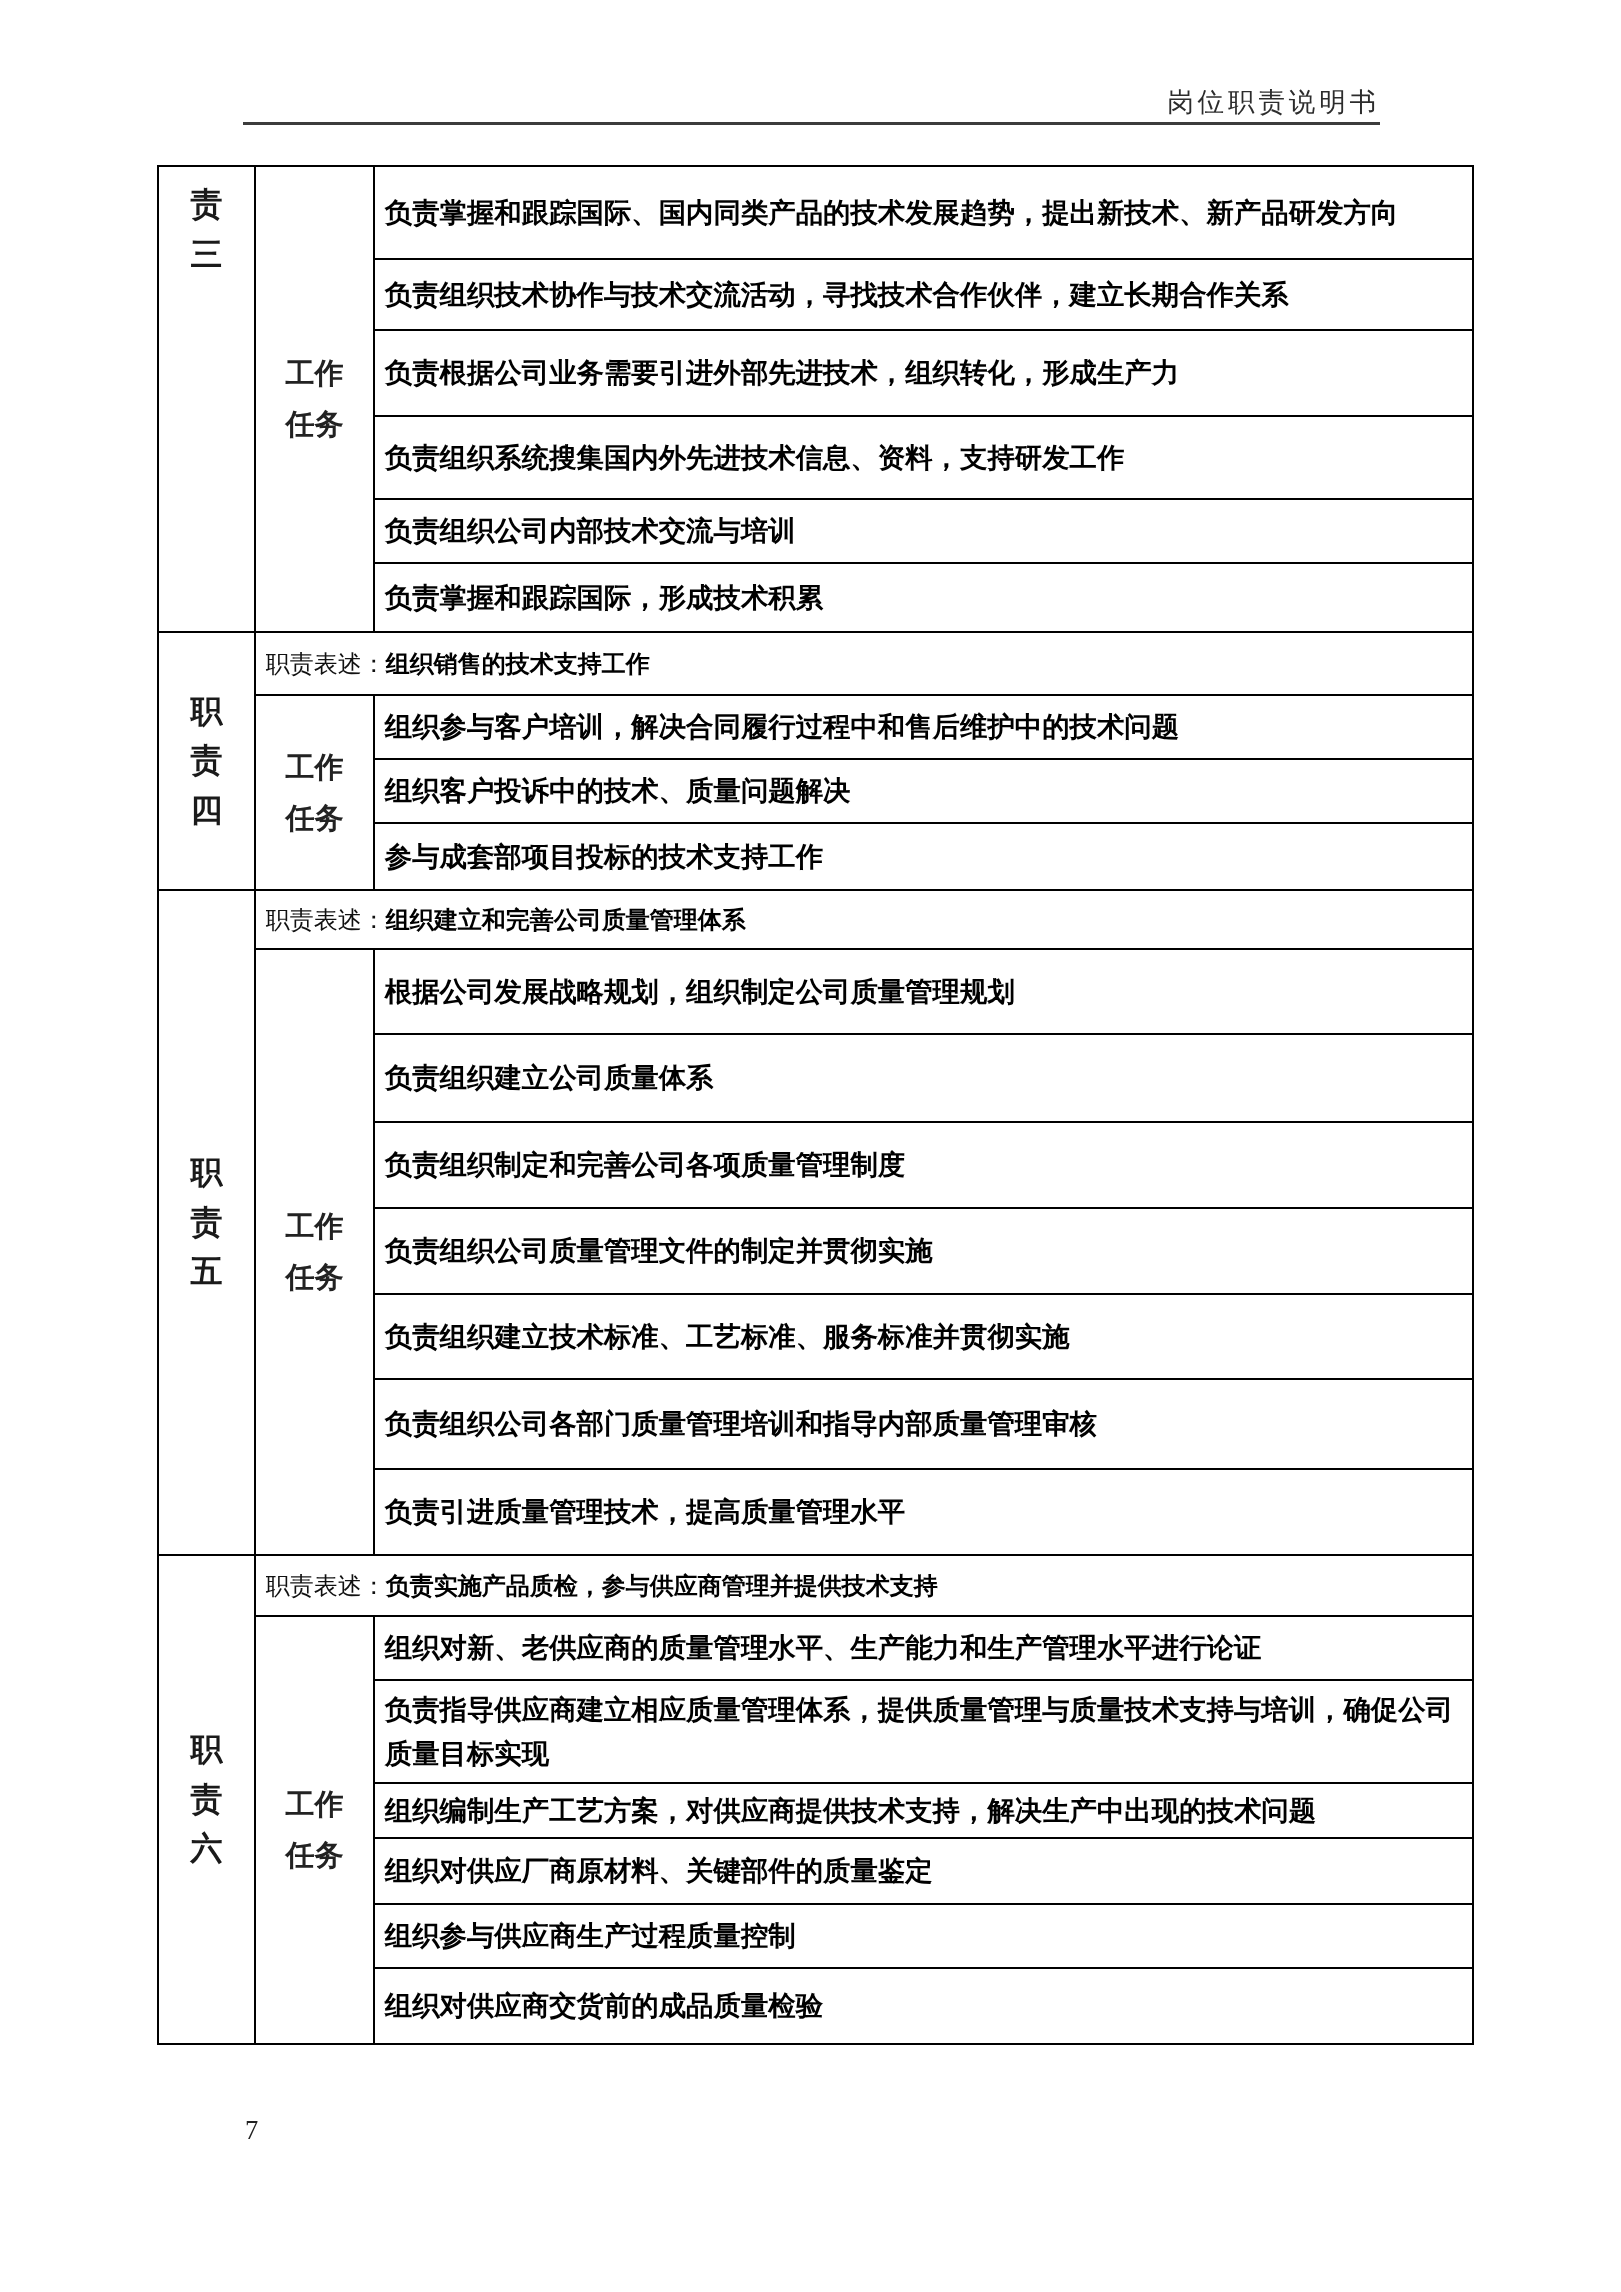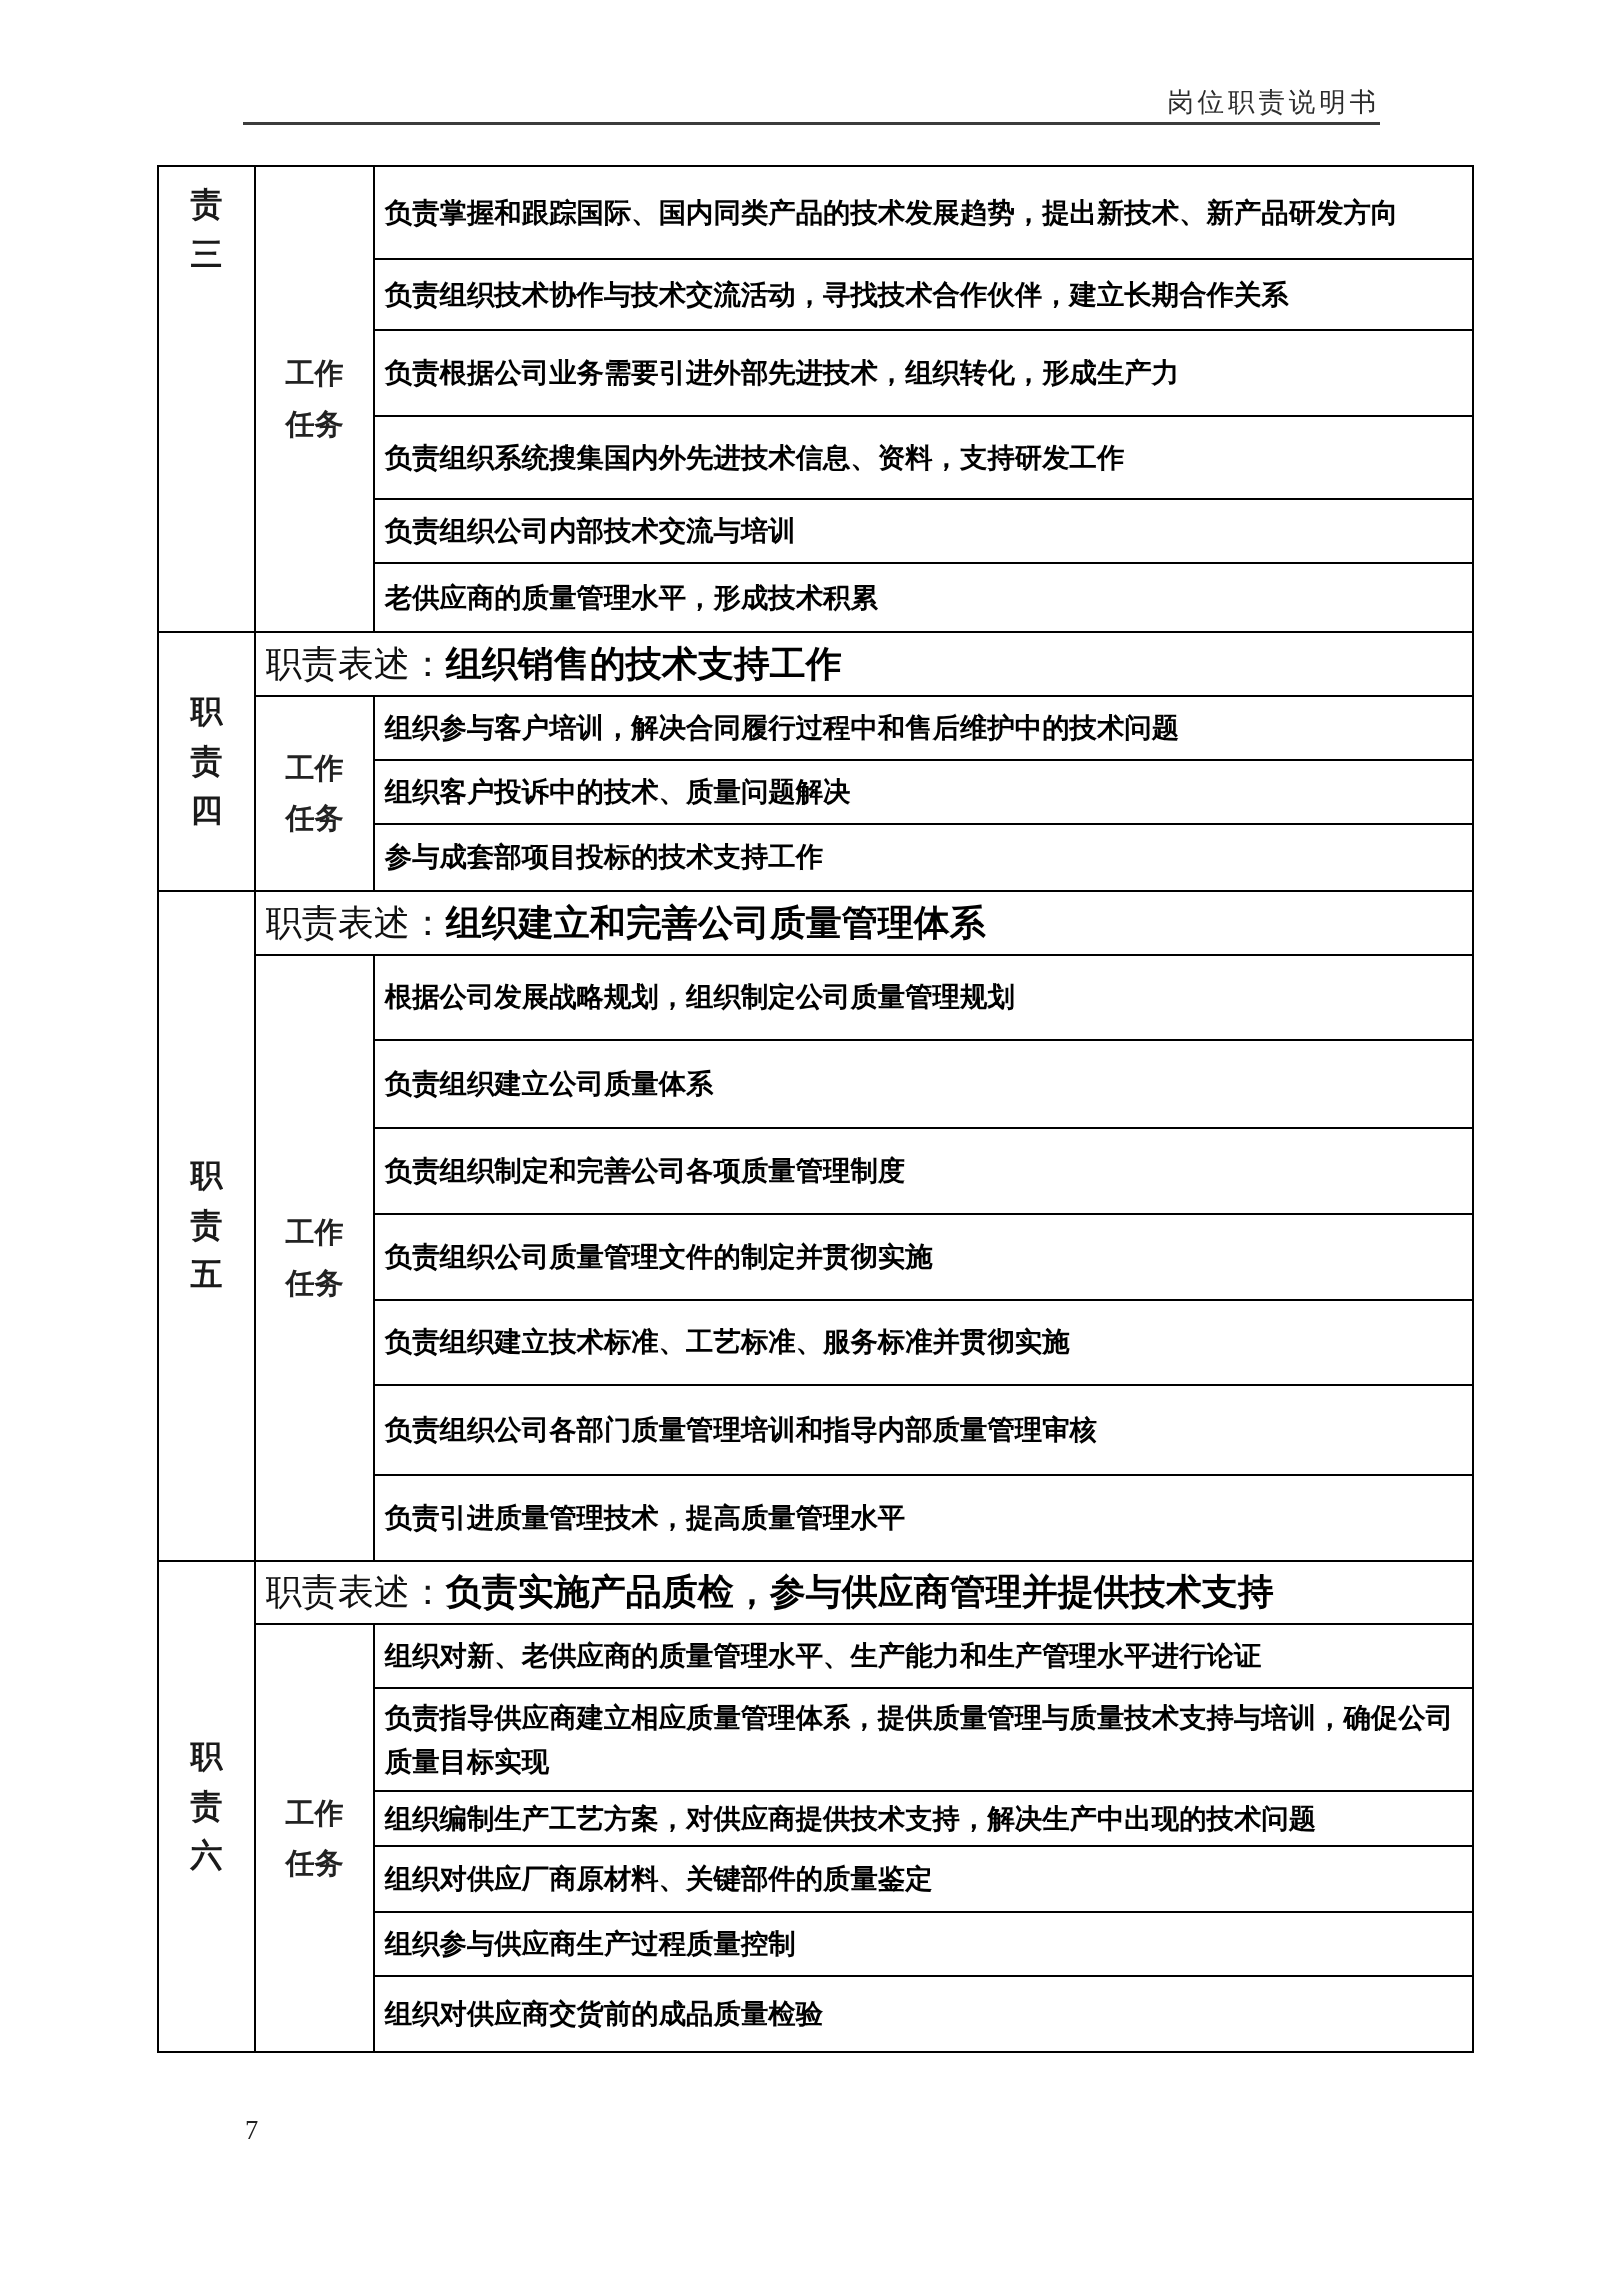--- a/index.html
+++ b/index.html
@@ -70,21 +70,21 @@
     font-family:"Liberation Serif","DejaVu Serif",serif;
   }
   td.task-cell{
     font-family:"Liberation Sans","DejaVu Sans",sans-serif;
     font-size:27.4px;
     font-weight:600;
     line-height:1.6;
     color:#000;
   }
   td.stmt-cell{
-    font-size:36px;
+    font-size:24px;
     line-height:1.5;
   }
   .stmt-label{
     font-family:"Liberation Serif","DejaVu Serif",serif;
     font-weight:400;
     color:#111;
   }
   .stmt-text{
     font-family:"Liberation Sans","DejaVu Sans",sans-serif;
     font-weight:600;
@@ -129,21 +129,21 @@
     <tr style="height:86px;">
           <td class="task-cell">负责根据公司业务需要引进外部先进技术，组织转化，形成生产力</td>
         </tr>
     <tr style="height:83px;">
           <td class="task-cell">负责组织系统搜集国内外先进技术信息、资料，支持研发工作</td>
         </tr>
     <tr style="height:64px;">
           <td class="task-cell">负责组织公司内部技术交流与培训</td>
         </tr>
     <tr style="height:69px;">
-          <td class="task-cell">老供应商的质量管理水平，形成技术积累</td>
+          <td class="task-cell">负责掌握和跟踪国际，形成技术积累</td>
         </tr>
 
     <tr class="g-start" style="height:63px;">
       <td class="duty-cell" rowspan="4">
         <div class="duty-label">职责四</div>
       </td>
       <td class="stmt-cell" colspan="2">
         <span class="stmt-label">职责表述：</span><span class="stmt-text">组织销售的技术支持工作</span>
       </td>
     </tr>

